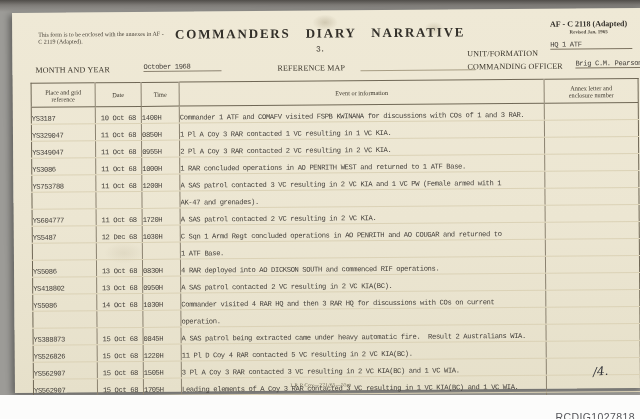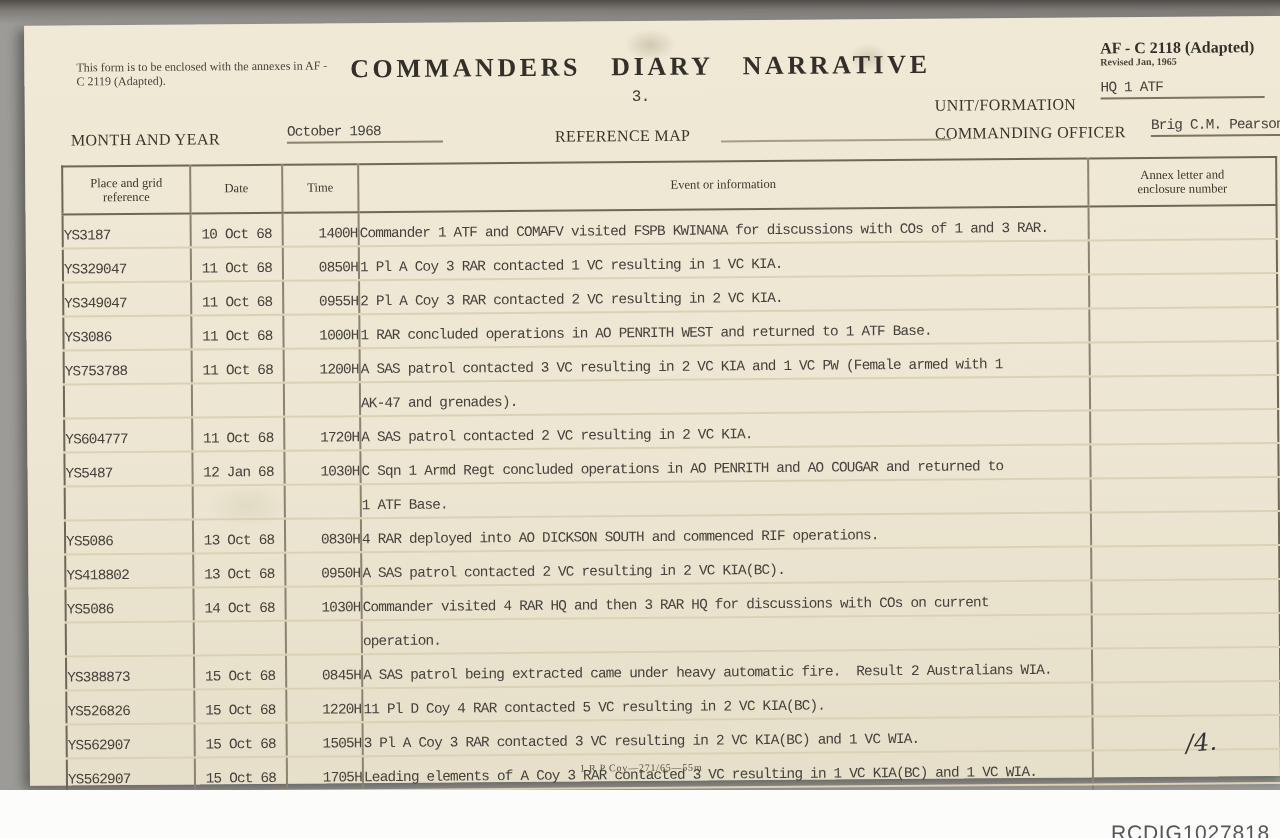--- a/index.html
+++ b/index.html
@@ -24,21 +24,21 @@
   .typed{
     font-family:"Liberation Mono","DejaVu Sans Mono",monospace;
     font-size:7.2px;letter-spacing:-0.4px;color:#45413c;white-space:pre;
   }
 
   
   .enclosure-note{position:absolute;left:26px;top:19px;width:130px;font-size:6px;line-height:7px;color:#4a443a;}
   .title-block{position:absolute;left:138px;top:15px;width:340px;text-align:center;}
   .form-title{font-size:13px;font-weight:bold;letter-spacing:1.8px;word-spacing:10px;color:#33302a;}
   .page-number{font-size:8px;margin-top:3px;color:#3f3a32;}
-  .form-number-block{position:absolute;right:13px;top:11px;text-align:left;}
+  .form-number-block{position:absolute;right:13px;top:11px;text-align:center;}
   .form-number{font-size:8px;font-weight:bold;color:#33302a;}
   .form-revision{font-size:5px;font-weight:bold;color:#4a443a;margin-top:1px;}
 
   .field-label{font-size:8px;letter-spacing:.2px;color:#3a352b;}
   .unit-row{position:absolute;left:455px;top:33px;width:170px;}
   .unit-row .typed{position:absolute;left:83px;top:-1px;border-bottom:1px solid #7c7360;min-width:82px;}
   .month-row{position:absolute;left:23px;top:51px;width:602px;height:14px;}
   .month-label{position:absolute;left:0;top:2px;}
   .month-value{position:absolute;left:108px;top:0;border-bottom:1px solid #8b8270;min-width:78px;}
   .refmap-label{position:absolute;left:242px;top:2px;}
@@ -64,21 +64,21 @@
     font-family:"Liberation Serif","DejaVu Serif",serif;
   }
   table.diary td{
     height:15px;overflow:hidden;vertical-align:bottom;
     border-left:1px solid #8b8270;border-bottom:1px solid #dbd2b6;
     padding:0 0 1px 0;
   }
   table.diary th:first-child,table.diary td:first-child{border-left:none;}
   td.cell-place{padding-left:5px;text-align:left;}
   td.cell-date{text-align:center;}
-  td.cell-time{text-align:right;margin-left:26px;}
+  td.cell-time{text-align:left;margin-left:26px;}
   td.cell-event{padding-left:8px;text-align:left;}
 
   .printer-imprint{position:absolute;left:275px;top:372px;font-size:5px;letter-spacing:.4px;color:#55503f;}
   .page-mark{
     position:absolute;left:578px;top:356px;font-size:12px;font-style:italic;
     color:#33343a;transform:rotate(-4deg);font-family:"DejaVu Serif",serif;
   }
 
   
   #archive-bar{
@@ -190,21 +190,21 @@
         </tr>
           <tr>
           <td class="cell-place typed">YS604777</td>
           <td class="cell-date typed">11 Oct 68</td>
           <td class="cell-time typed">1720H</td>
           <td class="cell-event typed">A SAS patrol contacted 2 VC resulting in 2 VC KIA.</td>
           <td class="cell-annex typed"></td>
         </tr>
           <tr>
           <td class="cell-place typed">YS5487</td>
-          <td class="cell-date typed">12 Jan 68</td>
+          <td class="cell-date typed">12 Dec 68</td>
           <td class="cell-time typed">1030H</td>
           <td class="cell-event typed">C Sqn 1 Armd Regt concluded operations in AO PENRITH and AO COUGAR and returned to</td>
           <td class="cell-annex typed"></td>
         </tr>
           <tr>
           <td class="cell-place typed"></td>
           <td class="cell-date typed"></td>
           <td class="cell-time typed"></td>
           <td class="cell-event typed">1 ATF Base.</td>
           <td class="cell-annex typed"></td>

